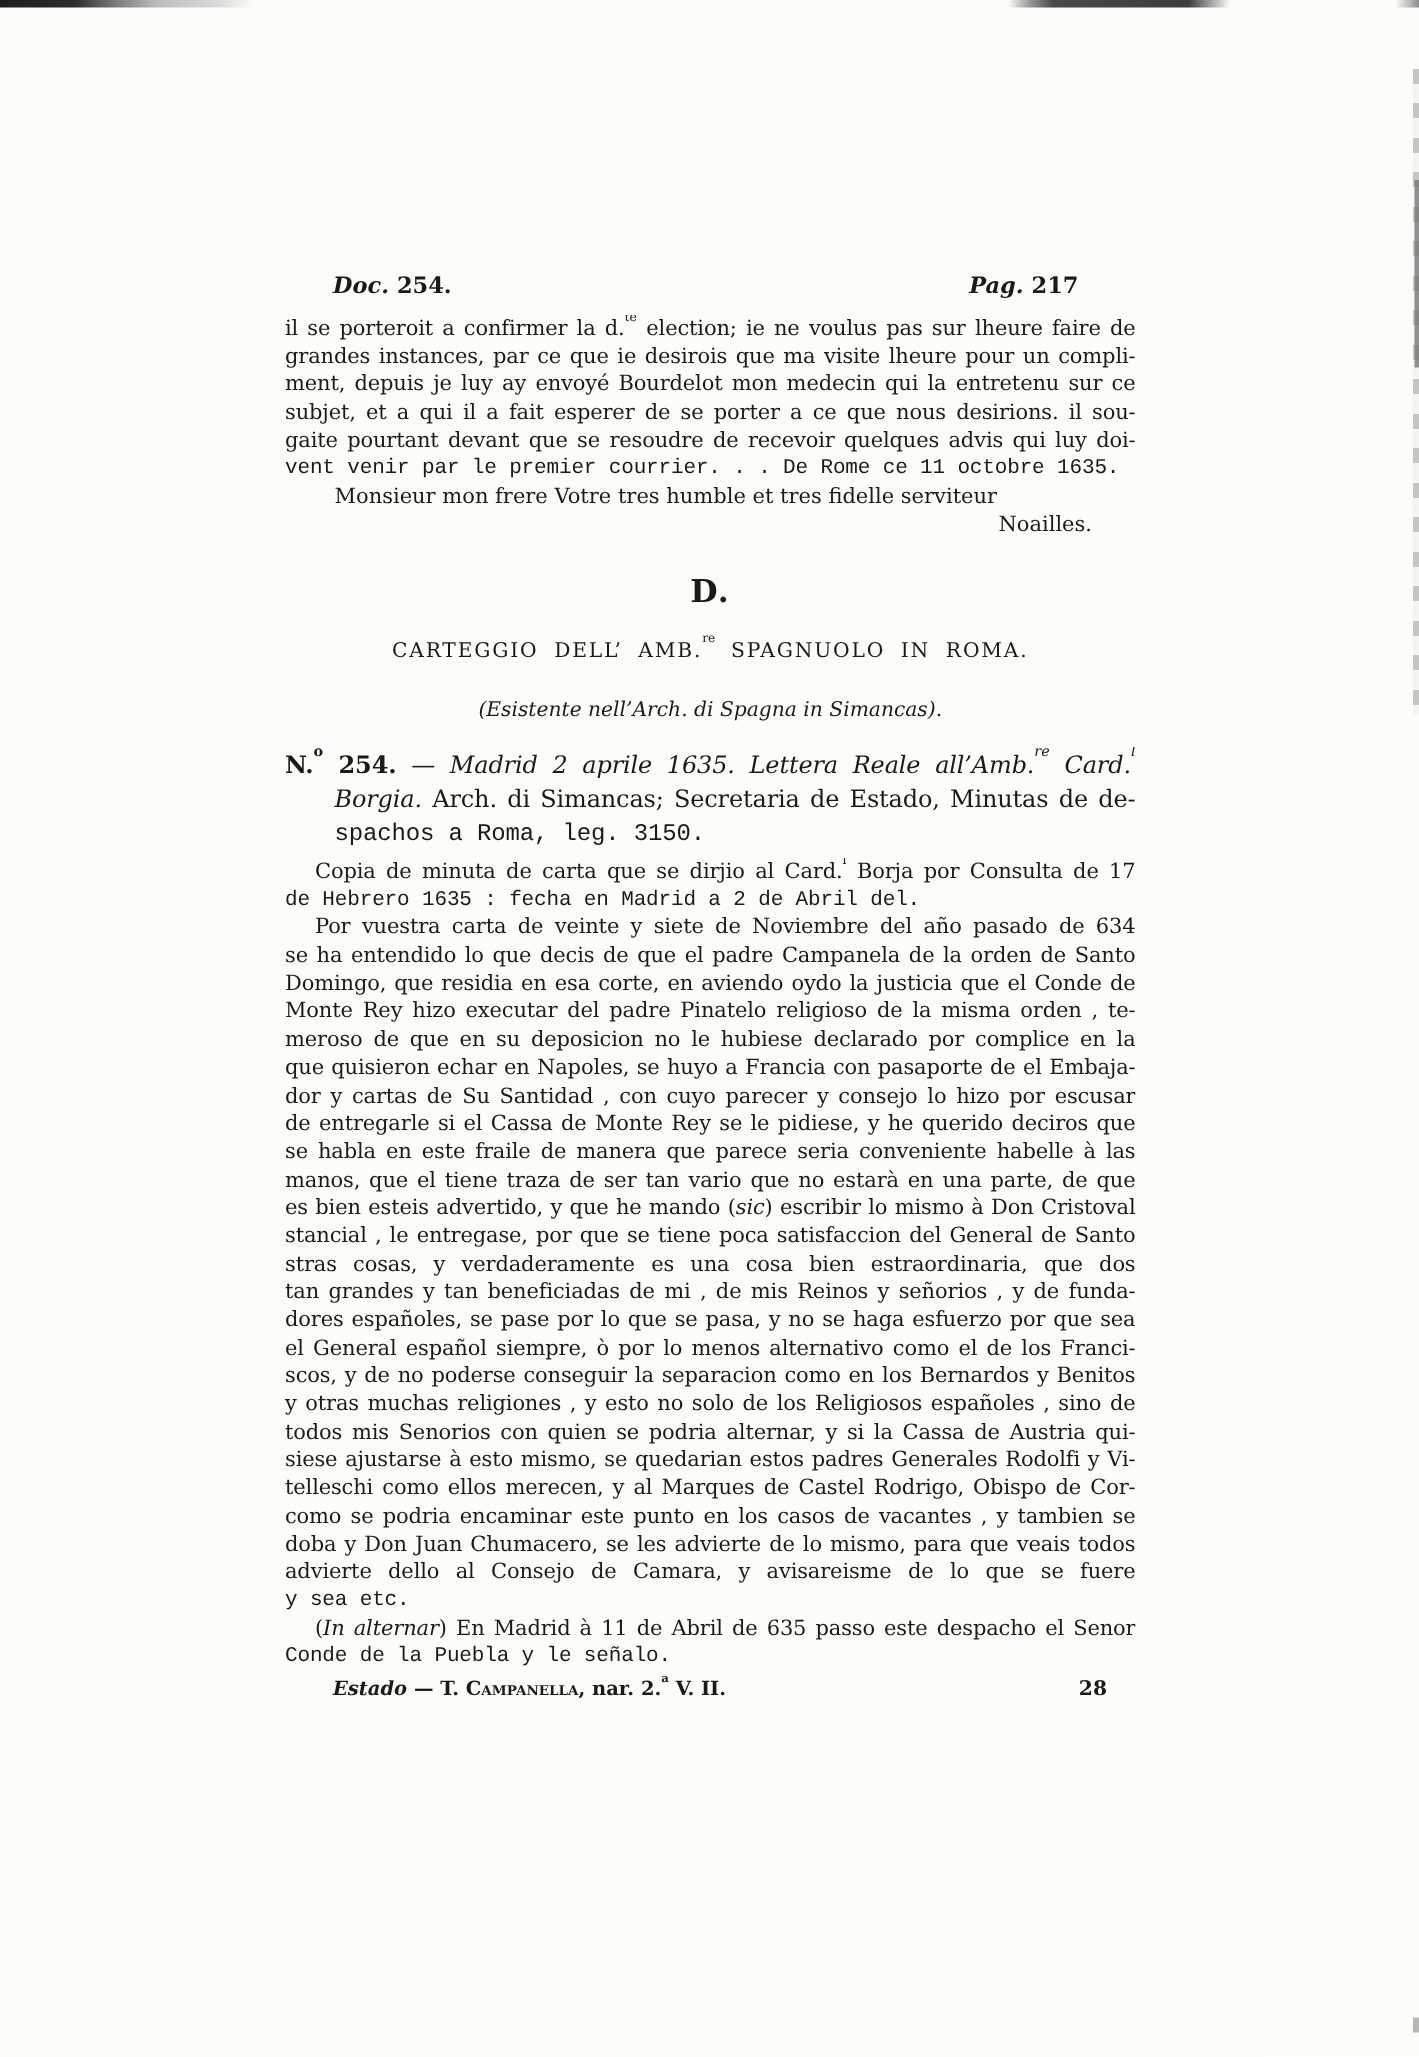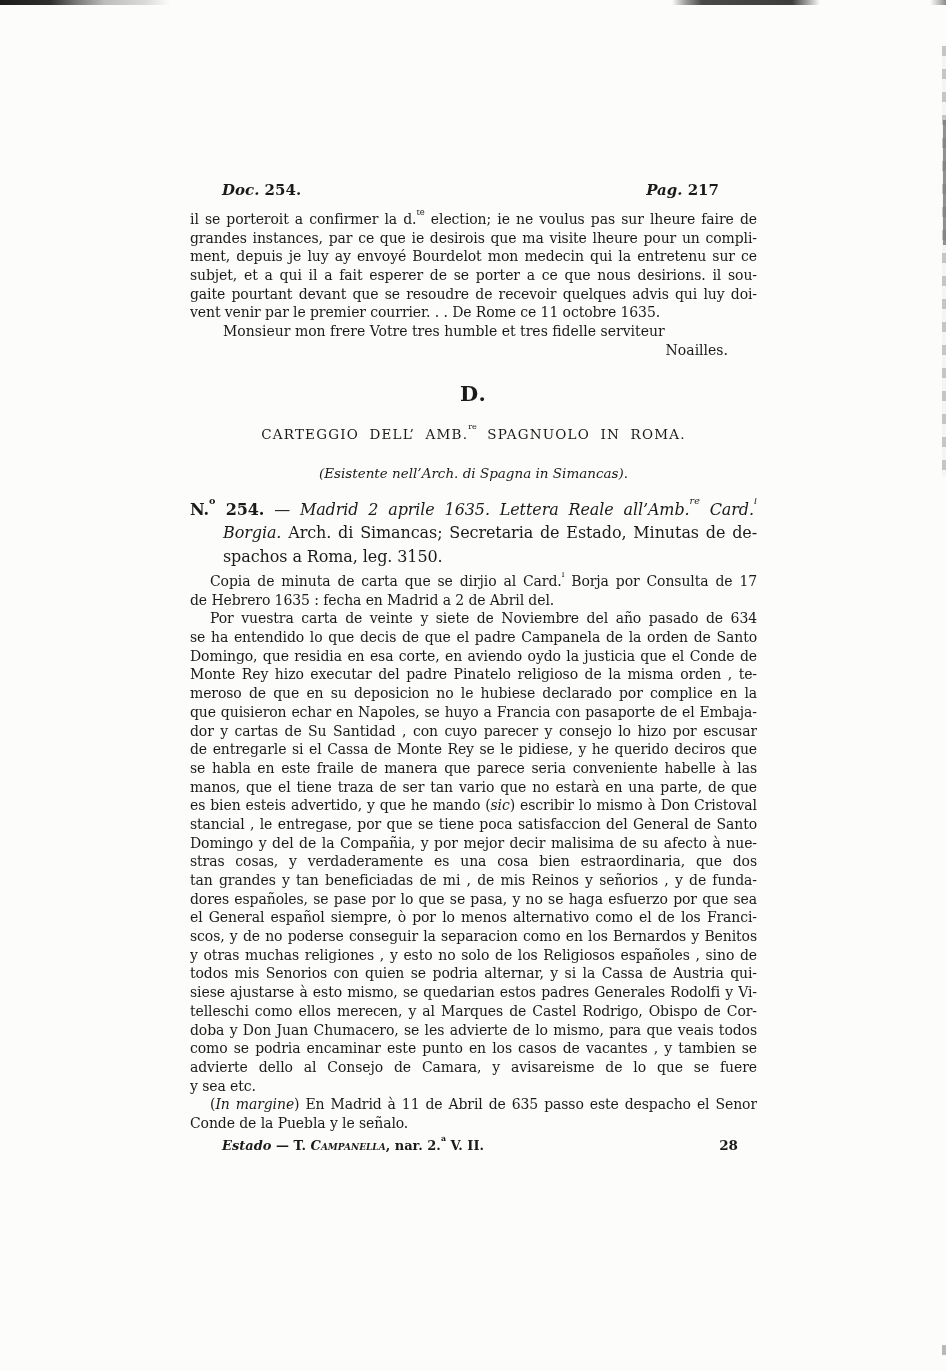--- a/index.html
+++ b/index.html
@@ -22,33 +22,33 @@
     background:repeating-linear-gradient(to bottom,#8f8f8f 0 10px,#ececec 10px 23px);
   }
   .right-edge-dark{
     position:absolute;right:0;top:120px;width:3px;height:125px;background:#6f6f6f;opacity:.75;pointer-events:none;
   }
   .br-mark{position:absolute;right:0;bottom:16px;width:4px;height:10px;background:#8a8a8a;opacity:.6;pointer-events:none;}
 
   .content{position:absolute;left:190px;top:0;width:567px;}
 
   sup{font-size:60%;line-height:0;position:relative;top:-0.45em;letter-spacing:0;}
-  .sc{font-variant:small-caps;font-style:italic;}
+  .sc{font-variant:small-caps;}
 
   .pg-header{
     display:flex;justify-content:space-between;
     margin-top:181px;font-size:15px;font-weight:bold;line-height:18px;align-items:flex-end;
   }
   .pg-header .hdr-left{padding-left:32px;}
   .pg-header .hdr-right{padding-right:38px;}
 
   .para{font-size:14px;line-height:18.7px;}
   .tline{letter-spacing:-0.1px;height:18.7px;overflow:hidden;}
   .just .tline{text-align:justify;text-align-last:justify;}
-  .just .tline:last-child{text-align:left;text-align-last:left;}
+  .just .tline:last-child{text-align:left;text-align-last:left;font-family:Liberation Mono, monospace;}
   .indent .tline:first-child{text-indent:20px;}
   .hang .tline:not(:first-child){padding-left:33px;}
 
   .french{margin-top:11px;}
   .closing{font-size:14px;line-height:18.7px;padding-left:33px;}
   .signature{font-size:14px;line-height:18.7px;text-align:right;padding-right:29px;}
 
   .section-letter{margin-top:21px;text-align:center;font-weight:bold;font-size:21px;line-height:26px;letter-spacing:1px;}
   .section-title{margin-top:19px;text-align:center;font-size:13.5px;line-height:17px;letter-spacing:1.2px;word-spacing:5px;}
   .section-subtitle{margin-top:22px;text-align:center;font-style:italic;font-size:13.5px;line-height:17px;}
@@ -112,37 +112,36 @@
         <div class="tline">Domingo, que residia en esa corte, en aviendo oydo la justicia que el Conde de</div>
         <div class="tline">Monte Rey hizo executar del padre Pinatelo religioso de la misma orden , te-</div>
         <div class="tline">meroso de que en su deposicion no le hubiese declarado por complice en la peste</div>
         <div class="tline">que quisieron echar en Napoles, se huyo a Francia con pasaporte de el Embaja-</div>
         <div class="tline">dor y cartas de Su Santidad , con cuyo parecer y consejo lo hizo por escusar</div>
         <div class="tline">de entregarle si el Cassa de Monte Rey se le pidiese, y he querido deciros que</div>
         <div class="tline">se habla en este fraile de manera que parece seria conveniente habelle à las</div>
         <div class="tline">manos, que el tiene traza de ser tan vario que no estarà en una parte, de que</div>
         <div class="tline">es bien esteis advertido, y que he mando (<i>sic</i>) escribir lo mismo à Don Cristoval</div>
         <div class="tline">stancial , le entregase, por que se tiene poca satisfaccion del General de Santo</div>
-        <div class="tline">Domingo y del de la Compañia, y por mejor decir malisima de su afecto à nue-</div>
         <div class="tline">stras cosas, y verdaderamente es una cosa bien estraordinaria, que dos religiones</div>
         <div class="tline">tan grandes y tan beneficiadas de mi , de mis Reinos y señorios , y de funda-</div>
         <div class="tline">dores españoles, se pase por lo que se pasa, y no se haga esfuerzo por que sea</div>
         <div class="tline">el General español siempre, ò por lo menos alternativo como el de los Franci-</div>
         <div class="tline">scos, y de no poderse conseguir la separacion como en los Bernardos y Benitos</div>
         <div class="tline">y otras muchas religiones , y esto no solo de los Religiosos españoles , sino de</div>
         <div class="tline">todos mis Senorios con quien se podria alternar, y si la Cassa de Austria qui-</div>
         <div class="tline">siese ajustarse à esto mismo, se quedarian estos padres Generales Rodolfi y Vi-</div>
         <div class="tline">telleschi como ellos merecen, y al Marques de Castel Rodrigo, Obispo de Cor-</div>
+        <div class="tline">como se podria encaminar este punto en los casos de vacantes , y tambien se</div>
         <div class="tline">doba y Don Juan Chumacero, se les advierte de lo mismo, para que veais todos</div>
-        <div class="tline">como se podria encaminar este punto en los casos de vacantes , y tambien se</div>
         <div class="tline">advierte dello al Consejo de Camara, y avisareisme de lo que se fuere ofreciendo</div>
         <div class="tline">y sea etc.</div>
       </div>
     <div class="para just indent margine">
-        <div class="tline">(<i>In margine</i>) En Madrid à 11 de Abril de 635 passo este despacho el Senor</div>
+        <div class="tline">(<i>In alternar</i>) En Madrid à 11 de Abril de 635 passo este despacho el Senor</div>
         <div class="tline">Conde de la Puebla y le señalo.</div>
       </div>
 
     <div class="footer-line">
       <span class="cite"><i>Estado</i> — T. <span class="sc">Campanella</span>, nar. 2.<sup>a</sup> V. II.</span>
       <span class="sig-num">28</span>
     </div>
 
   </div>
 </div>

